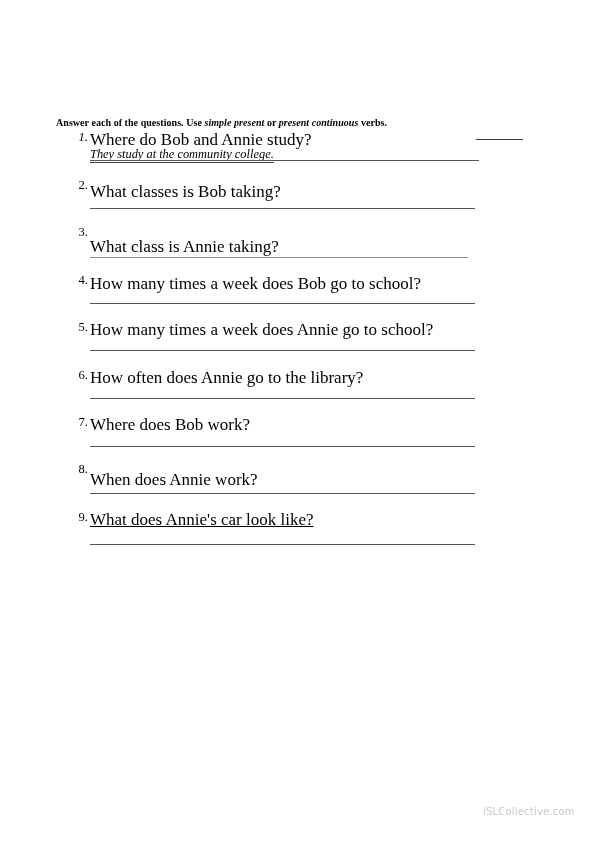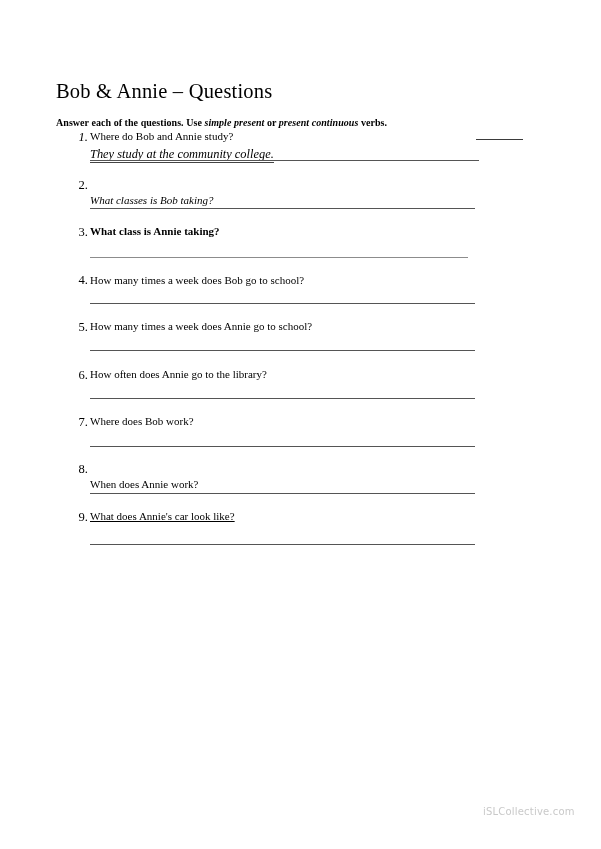--- a/index.html
+++ b/index.html
@@ -69,21 +69,21 @@
     font-size: 12.6px;
     line-height: 1;
   }
   .qnum.italic {
     font-style: italic;
   }
 
   .qtext {
     position: absolute;
     left: 90px;
-    font-size: 11px;
+    font-size: 17px;
     line-height: 1;
     white-space: nowrap;
   }
 
   
   .ansline {
     position: absolute;
     height: 0;
     border-top: 1px solid #555555;
   }
@@ -134,47 +134,46 @@
     color: #c9c9c9;
     letter-spacing: 0.2px;
     white-space: nowrap;
   }
 </style>
 </head>
 <body>
 
 <div class="page">
 
-  <h1 class="title">Bob &amp; Annie – Questions</h1>
 
   <p class="instruction">
     <span>Answer each of the questions.  Use </span><span class="em">simple present</span><span> or </span><span class="em">present continuous</span><span> verbs.</span>
   </p>
 
   <div class="qlist">
 
     <div class="qrow" style="top:131px;">
       <span class="qnum italic" style="left:68px; top:0;">1.</span>
       <span class="qtext" style="top:0;">Where do Bob and Annie study?</span>
     </div>
     <div class="shortline"></div>
     <div class="answer-filled">
       <span class="underlined">They study at the community college.</span>
     </div>
     <div class="answer-rule-q1"></div>
 
     <div class="qrow" style="top:179px;">
       <span class="qnum" style="left:68px; top:0;">2.</span>
-      <span class="qtext" style="top:16px;font-style:italic;">What classes is Bob taking?</span>
+      <span class="qtext" style="top:4px;">What classes is Bob taking?</span>
     </div>
     <div class="ansline" style="left:90px; top:208px; width:385px;"></div>
 
     <div class="qrow" style="top:226px;">
       <span class="qnum" style="left:68px; top:0;">3.</span>
-      <span class="qtext" style="top:0;font-weight:bold;">What class is Annie taking?</span>
+      <span class="qtext" style="top:12px;">What class is Annie taking?</span>
     </div>
     <div class="ansline light" style="left:90px; top:257px; width:378px;"></div>
 
     <div class="qrow" style="top:274px;">
       <span class="qnum" style="left:68px; top:0;">4.</span>
       <span class="qtext" style="top:1px;">How many times a week does Bob go to school?</span>
     </div>
     <div class="ansline" style="left:90px; top:303px; width:385px;"></div>
 
     <div class="qrow" style="top:321px;">
@@ -190,21 +189,21 @@
     <div class="ansline" style="left:90px; top:398px; width:385px;"></div>
 
     <div class="qrow" style="top:416px;">
       <span class="qnum" style="left:68px; top:0;">7.</span>
       <span class="qtext" style="top:0;">Where does Bob work?</span>
     </div>
     <div class="ansline" style="left:90px; top:446px; width:385px;"></div>
 
     <div class="qrow" style="top:463px;">
       <span class="qnum" style="left:68px; top:0;">8.</span>
-      <span class="qtext" style="top:16px;">When does Annie work?</span>
+      <span class="qtext" style="top:8px;">When does Annie work?</span>
     </div>
     <div class="ansline" style="left:90px; top:493px; width:385px;"></div>
 
     <div class="qrow" style="top:511px;">
       <span class="qnum" style="left:68px; top:0;">9.</span>
       <span class="qtext" style="top:0;text-decoration:underline;">What does Annie's car look like?</span>
     </div>
     <div class="ansline" style="left:90px; top:544px; width:385px;"></div>
 
   </div>

